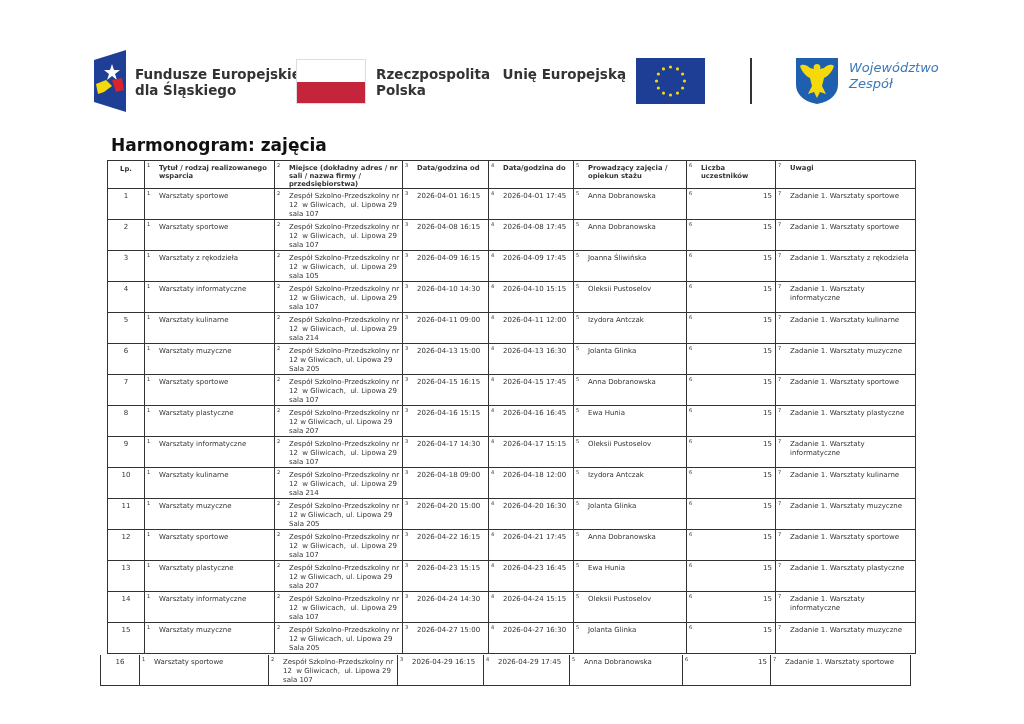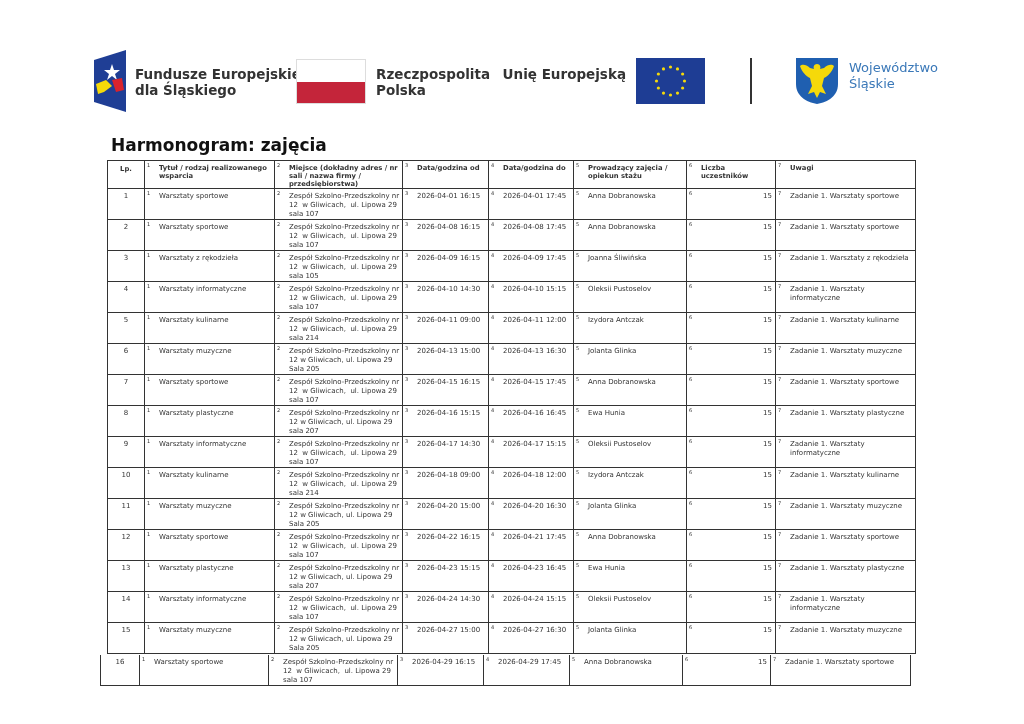--- a/index.html
+++ b/index.html
@@ -8,21 +8,21 @@
   .fe-logo { position:absolute; left:94px; top:50px; width:32px; height:62px; }
   .fe-text { position:absolute; left:135px; top:66px; font-size:13.5px; line-height:16px; color:#333; font-weight:600; }
   .pl-flag { position:absolute; left:296px; top:59px; width:70px; height:45px; border:1px solid #ddd; box-sizing:border-box; }
   .pl-flag .w { height:50%; background:#fff; }
   .pl-flag .r { height:50%; background:#c4253a; }
   .pl-text { position:absolute; left:376px; top:66px; font-size:13.5px; line-height:16px; color:#333; font-weight:600; }
   .eu-text { position:absolute; left:496px; top:66px; width:130px; font-size:13.5px; line-height:16px; color:#333; font-weight:600; text-align:right; }
   .eu-flag { position:absolute; left:636px; top:58px; width:69px; height:46px; background:#1e3d94; }
   .divider { position:absolute; left:750px; top:58px; width:2px; height:46px; background:#333; }
   .sl-crest { position:absolute; left:796px; top:58px; width:42px; height:46px; }
-  .sl-text { position:absolute; left:849px; top:60px; font-size:13px; line-height:16px; color:#3a78b8; }
+  .sl-text { position:absolute; left:849px; top:60px; font-size:13px; line-height:16px; color:#3a78b8;font-style:italic; }
 
   .page-title { position:absolute; left:111px; top:135px; font-size:17px; font-weight:bold; color:#111; margin:0; }
 
   table.sched { position:absolute; border-collapse:collapse; table-layout:fixed; font-size:7px; color:#333; }
   table.sched td, table.sched th { border:1px solid #333; vertical-align:top; padding:0; position:relative; }
   .main-table { left:107px; top:160px; width:808px; }
   .cont-table { left:100px; top:655px; width:810px; }
   .cont-table td { border-top:none !important; }
   th { font-weight:bold; text-align:left; height:27px; font-size:6.8px; line-height:8px; }
   tr.data-row td { height:29px; }
@@ -79,21 +79,21 @@
   </svg>
 
   <div class="divider"></div>
 
   <svg class="sl-crest" viewBox="0 0 42 46">
     <path d="M0,0 H42 V26 C42,38 32,44 21,46 C10,44 0,38 0,26 Z" fill="#1f5fb0"></path>
     <path d="M21,6 C24,6 25,9 24,11 L28,10 C32,6 36,6 38,8 C36,14 32,18 28,20 L26,28 L30,36 L24,34 L21,40 L18,34 L12,36 L16,28 L14,20 C10,18 6,14 4,8 C6,6 10,6 14,10 L18,11 C17,9 18,6 21,6 Z" fill="#f5d90a"></path>
   </svg>
   <div class="sl-text">
     <div>Województwo</div>
-    <div>Śląskie</div>
+    <div>Zespół</div>
   </div>
 </div>
 
 <h1 class="page-title">Harmonogram: zajęcia</h1>
 
 <table class="sched main-table">
   <colgroup>
     <col style="width:37px">
       <col style="width:130px">
       <col style="width:128px">

